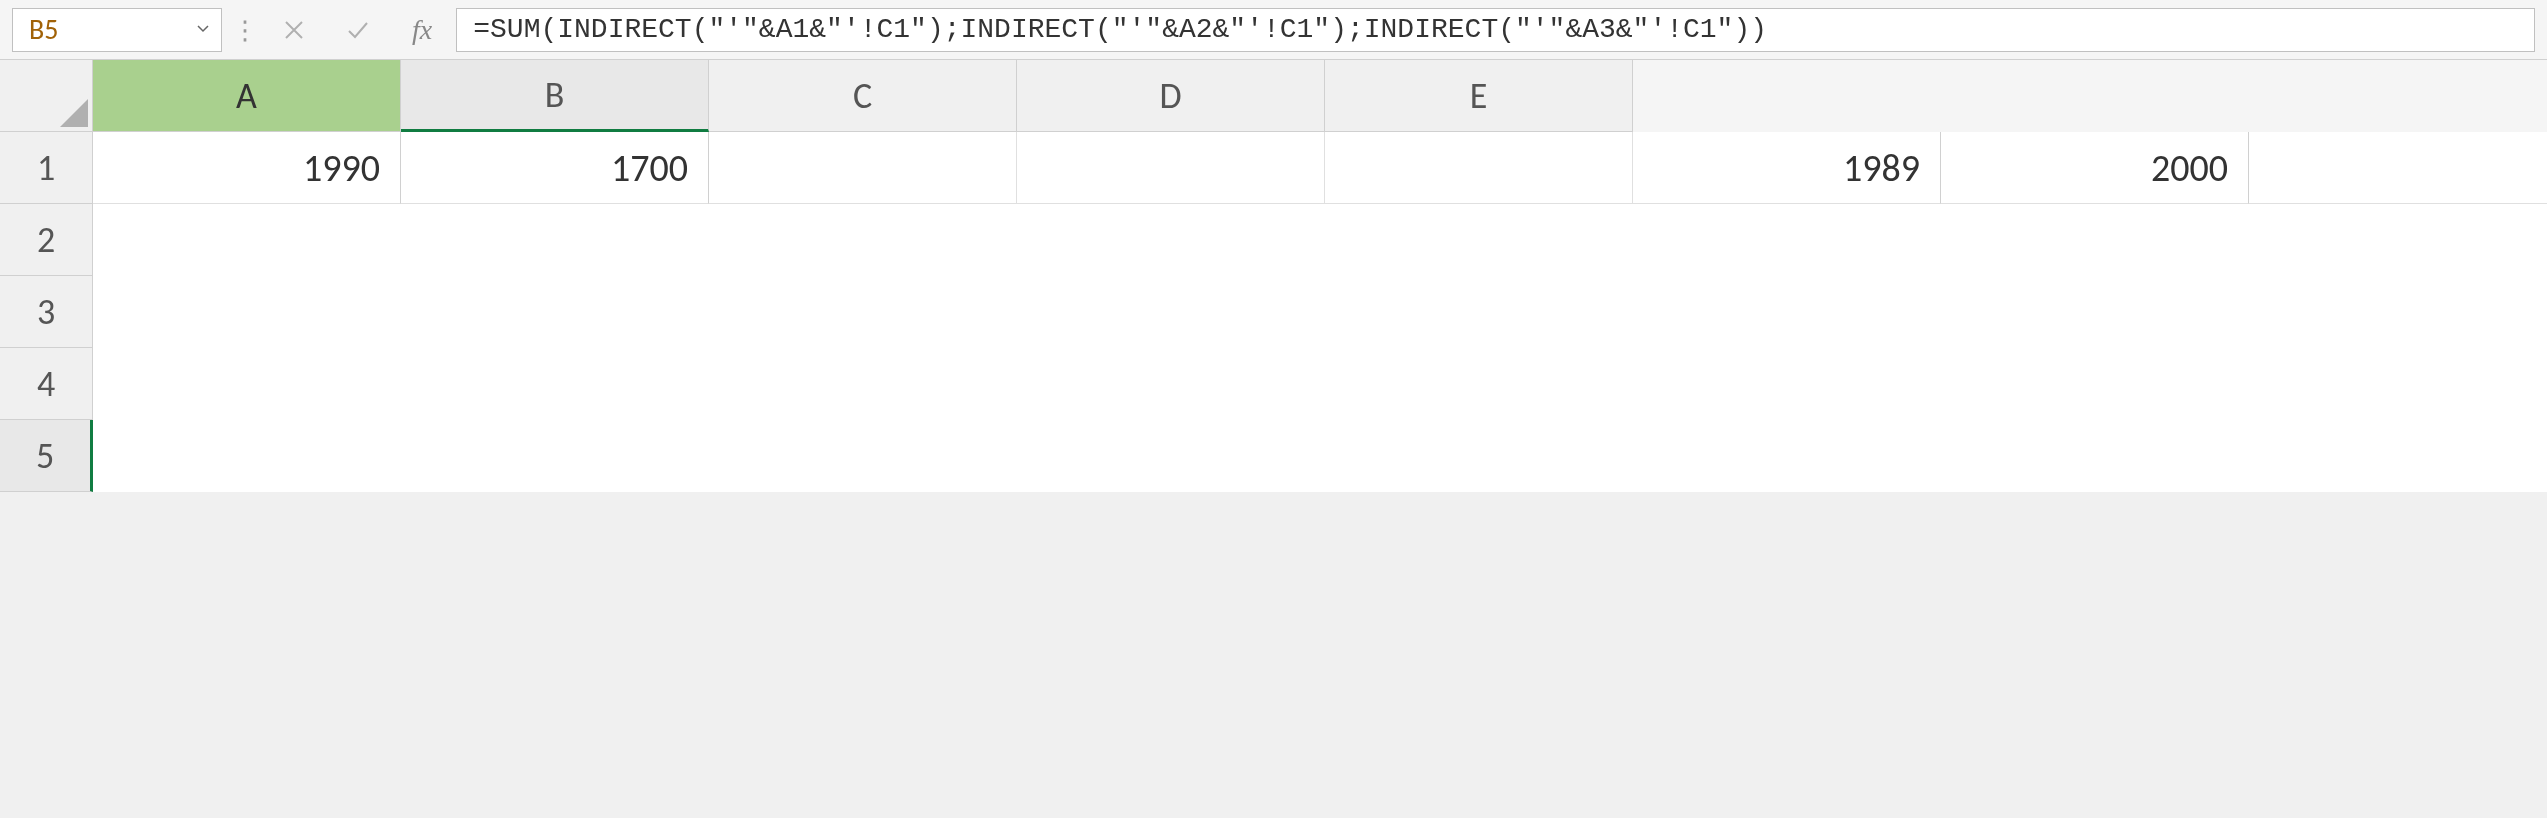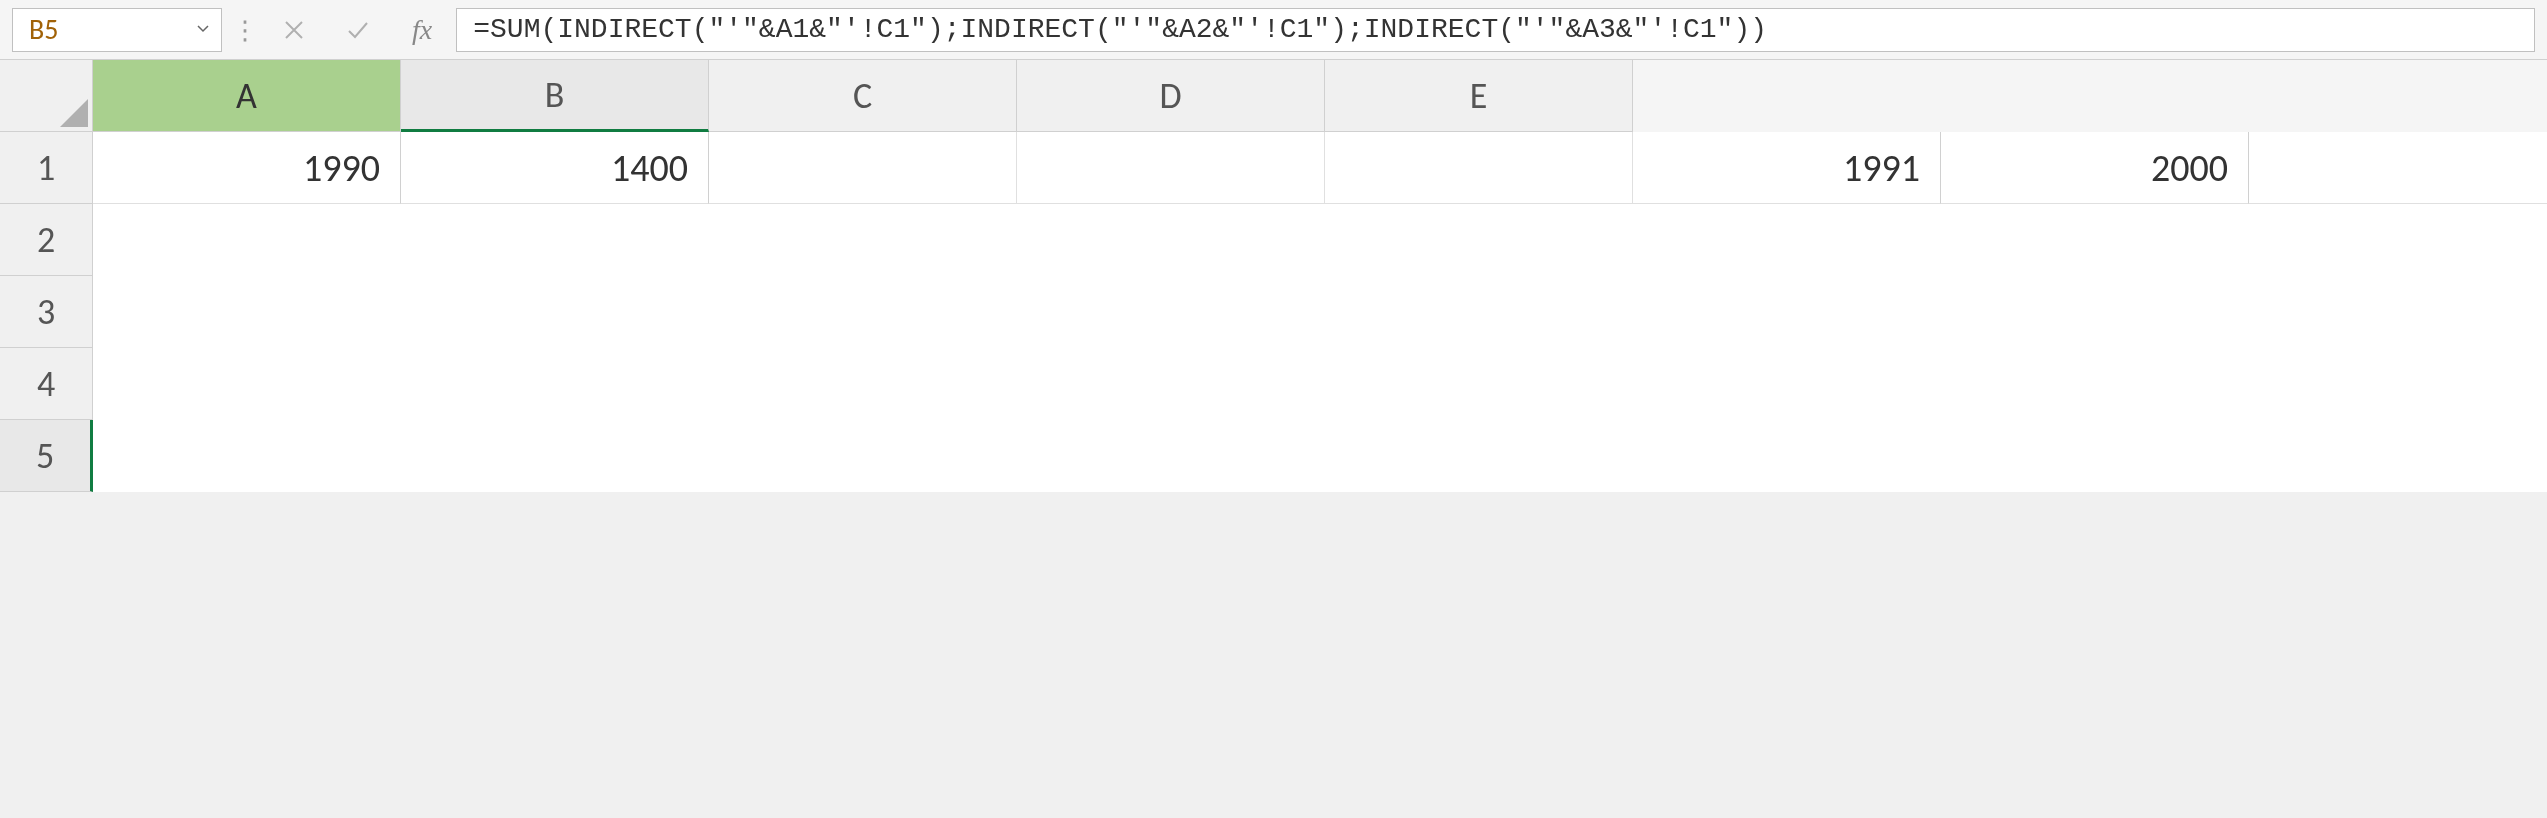--- a/index.html
+++ b/index.html
@@ -245,27 +245,27 @@
     <div class="row-headers">
       <div class="row-header">1</div>
       <div class="row-header">2</div>
       <div class="row-header">3</div>
       <div class="row-header">4</div>
       <div class="row-header selected">5</div>
     </div>
     <div class="cells">
       <div class="row">
         <div class="cell w-a col-border-right">1990</div>
-        <div class="cell w-b col-border-right">1400</div>
-        <div class="cell w-c"></div>
-        <div class="cell w-d"></div>
-        <div class="cell w-e"></div>
-      </div>
-      <div class="row">
-        <div class="cell w-a col-border-right">1991</div>
+        <div class="cell w-b col-border-right">1700</div>
+        <div class="cell w-c"></div>
+        <div class="cell w-d"></div>
+        <div class="cell w-e"></div>
+      </div>
+      <div class="row">
+        <div class="cell w-a col-border-right">1989</div>
         <div class="cell w-b col-border-right">2000</div>
         <div class="cell w-c"></div>
         <div class="cell w-d"></div>
         <div class="cell w-e"></div>
       </div>
       <div class="row">
         <div class="cell w-b col-border-right">2100</div>
         <div class="cell w-c"></div>
         <div class="cell w-d"></div>
         <div class="cell w-e"></div>

